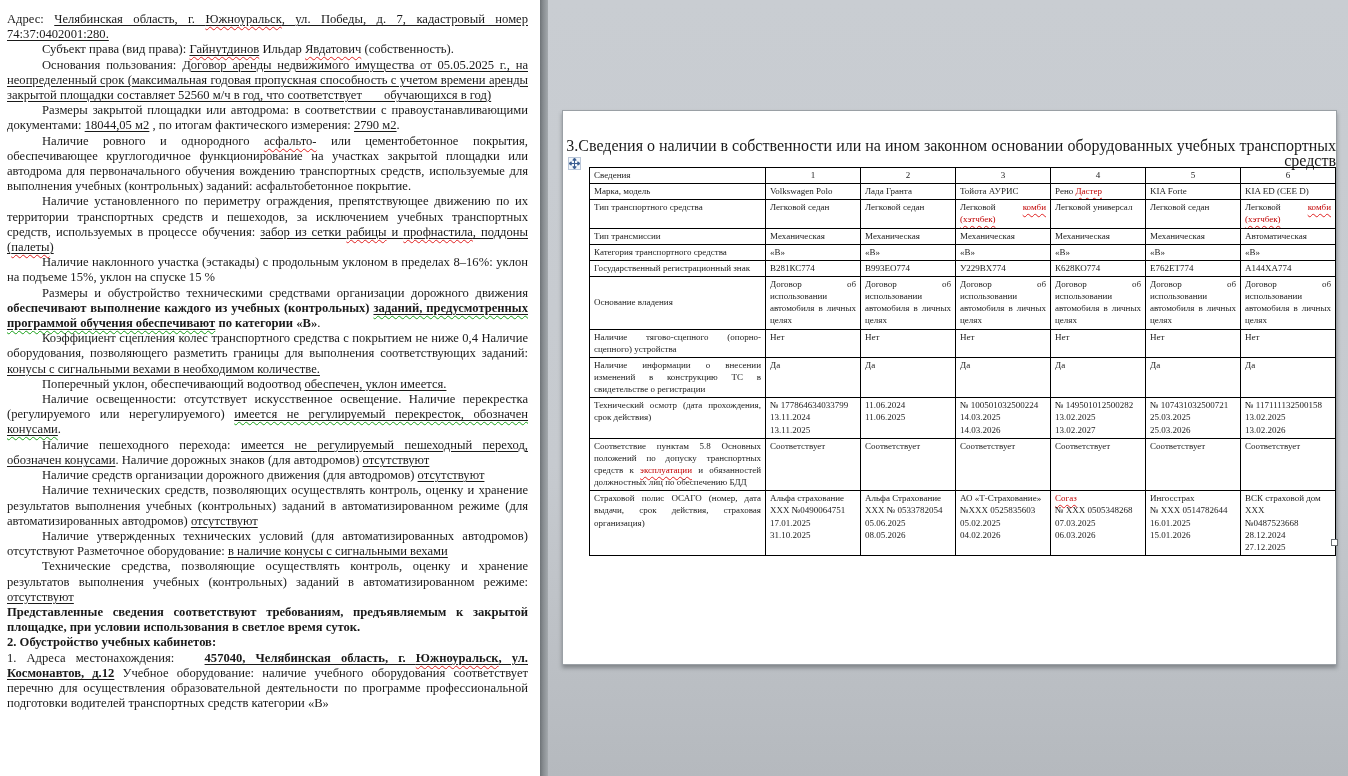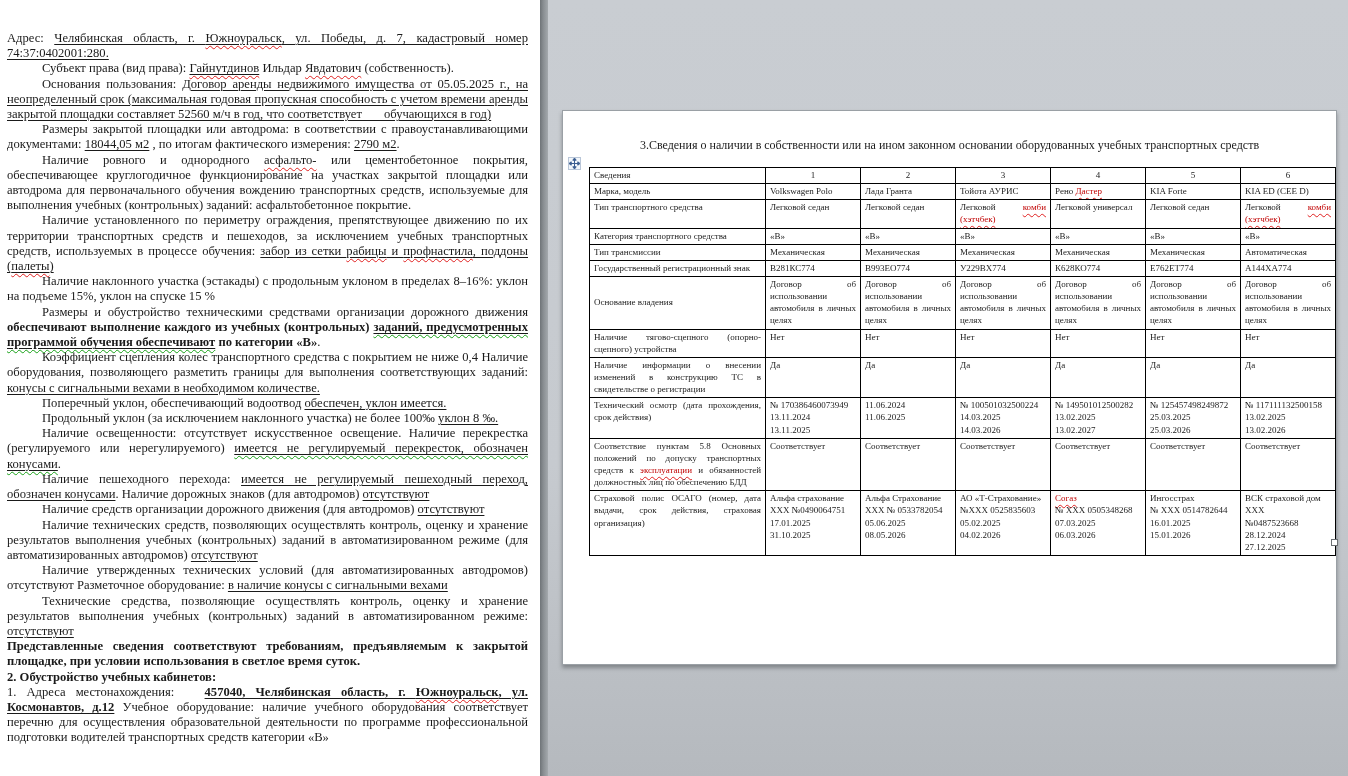--- a/index.html
+++ b/index.html
@@ -6,21 +6,21 @@
   body{
     width:1348px;height:776px;overflow:hidden;position:relative;
     background:linear-gradient(180deg,#c9cdd2 0%,#c6cacf 60%,#b5b9be 100%);
     font-family:"Liberation Serif","DejaVu Serif",serif;
     color:#1a1a1a;
   }
   
   .page-left{
     position:absolute;left:0;top:0;width:540px;height:776px;
     background:#ffffff;box-sizing:border-box;
-    padding:31px 12px 0 7px;
+    padding:12px 12px 0 7px;
   }
   .page-left .para{
     font-size:12.6px;line-height:15.2px;text-align:justify;margin:0;
   }
   .para.ind{text-indent:35px;}
   .b{font-weight:bold;}
   .u{text-decoration:underline;text-decoration-thickness:1px;text-underline-offset:2px;}
   .red{color:#c00000;}
   .sq-red{text-decoration-line:underline;text-decoration-style:wavy;text-decoration-color:#e02020;text-decoration-thickness:1px;text-underline-offset:3px;}
   .sq-green{text-decoration-line:underline;text-decoration-style:wavy;text-decoration-color:#16a016;text-decoration-thickness:1px;text-underline-offset:3px;}
@@ -30,21 +30,21 @@
     position:absolute;left:540px;top:0;width:8px;height:776px;
     background:linear-gradient(90deg,#6f7478 0%,#888d91 40%,#a4a9ad 100%);
   }
   
   .page-right{
     position:absolute;left:562px;top:110px;width:775px;height:555px;
     background:#ffffff;border:1px solid #9aa0a5;box-sizing:border-box;
     box-shadow:0 3px 4px rgba(60,64,68,0.45);
   }
   .p2-title{
-    margin-top:27px;text-align:center;font-size:12px;line-height:15px;
+    margin-top:27px;text-align:right;font-size:16px;line-height:15px;
   }
   .table-wrap{position:absolute;left:26px;top:56px;}
   table.veh{
     border-collapse:collapse;table-layout:fixed;width:746px;
     font-size:9px;line-height:1.35;color:#222;
   }
   table.veh col.lab{width:176px;}
   table.veh col.dat{width:95px;}
   table.veh th,table.veh td{
     border:1px solid #000;vertical-align:top;padding:1px 4px 2px 4px;
@@ -72,21 +72,20 @@
       <div class="para"><span>Адрес: </span><span class="u">Челябинская область, г. </span><span class="u"><span class="sq-red">Южноуральск</span></span><span class="u">, ул. Победы, д. 7, кадастровый номер 74:37:0402001:280.</span></div>
       <div class="para ind"><span>Субъект права (вид права): </span><span class="u"><span class="sq-red">Гайнутдинов</span></span><span> Ильдар </span><span class="sq-red">Явдатович</span><span> (собственность).</span></div>
       <div class="para ind"><span>Основания пользования: </span><span class="u">Договор аренды недвижимого имущества от 05.05.2025 г., на неопределенный срок (максимальная годовая пропускная способность с учетом времени аренды закрытой площадки составляет 52560 м/ч в год, что соответствует &nbsp;&nbsp;&nbsp;&nbsp;&nbsp; обучающихся в год)</span></div>
       <div class="para ind"><span>Размеры закрытой площадки или автодрома: в соответствии с правоустанавливающими документами: </span><span class="u">18044,05 м2</span><span> , по итогам фактического измерения: </span><span class="u">2790 м2</span><span>.</span></div>
       <div class="para ind"><span>Наличие ровного и однородного </span><span class="sq-red">асфальто-</span><span> или цементобетонное покрытия, обеспечивающее круглогодичное функционирование на участках закрытой площадки или автодрома для первоначального обучения вождению транспортных средств, используемые для выполнения учебных (контрольных) заданий: асфальтобетонное покрытие.</span></div>
       <div class="para ind"><span>Наличие установленного по периметру ограждения, препятствующее движению по их территории транспортных средств и пешеходов, за исключением учебных транспортных средств, используемых в процессе обучения: </span><span class="u">забор из сетки </span><span class="u"><span class="sq-red">рабицы</span></span><span class="u"> и </span><span class="u"><span class="sq-red">профнастила</span></span><span class="u">, поддоны (</span><span class="u"><span class="sq-red">палеты</span></span><span class="u">)</span></div>
       <div class="para ind"><span>Наличие наклонного участка (эстакады) с продольным уклоном в пределах 8–16%: уклон на подъеме 15%, уклон на спуске 15 %</span></div>
       <div class="para ind"><span>Размеры и обустройство техническими средствами организации дорожного движения </span><span class="b">обеспечивают выполнение каждого из учебных (контрольных) </span><span class="b u"><span class="sq-green">заданий, предусмотренных программой обучения обеспечивают</span></span><span class="b"> по категории «В»</span><span>.</span></div>
       <div class="para ind"><span>Коэффициент сцепления колес транспортного средства с покрытием не ниже 0,4 Наличие оборудования, позволяющего разметить границы для выполнения соответствующих заданий: </span><span class="u">конусы с сигнальными вехами в необходимом количестве.</span></div>
       <div class="para ind"><span>Поперечный уклон, обеспечивающий водоотвод </span><span class="u">обеспечен, уклон имеется.</span></div>
-      <div class="para ind"><span>Продольный уклон (за исключением наклонного участка) не более 100‰ </span><span class="u">уклон 8 ‰.</span></div>
       <div class="para ind"><span>Наличие освещенности: отсутствует искусственное освещение. Наличие перекрестка (регулируемого или нерегулируемого) </span><span class="u"><span class="sq-green">имеется не регулируемый перекресток, обозначен конусами</span></span><span>.</span></div>
       <div class="para ind"><span>Наличие пешеходного перехода: </span><span class="u">имеется не регулируемый пешеходный переход, обозначен конусами</span><span>. Наличие дорожных знаков (для автодромов) </span><span class="u">отсутствуют</span></div>
       <div class="para ind"><span>Наличие средств организации дорожного движения (для автодромов) </span><span class="u">отсутствуют</span></div>
       <div class="para ind"><span>Наличие технических средств, позволяющих осуществлять контроль, оценку и хранение результатов выполнения учебных (контрольных) заданий в автоматизированном режиме (для автоматизированных автодромов) </span><span class="u">отсутствуют</span></div>
       <div class="para ind"><span>Наличие утвержденных технических условий (для автоматизированных автодромов) отсутствуют Разметочное оборудование: </span><span class="u">в наличие конусы с сигнальными вехами</span></div>
       <div class="para ind"><span>Технические средства, позволяющие осуществлять контроль, оценку и хранение результатов выполнения учебных (контрольных) заданий в автоматизированном режиме: </span><span class="u">отсутствуют</span></div>
       <div class="para"><span class="b">Представленные сведения соответствуют требованиям, предъявляемым к закрытой площадке, при условии использования  в светлое время суток.</span></div>
       <div class="para"><span class="b">2. Обустройство учебных кабинетов:</span></div>
       <div class="para"><span>1. Адреса местонахождения: &nbsp;&nbsp;</span><span class="b u">457040, Челябинская область, г. </span><span class="b u"><span class="sq-red">Южноуральск</span></span><span class="b u">, ул. Космонавтов, д.12</span><span> Учебное оборудование: наличие учебного оборудования соответствует перечню для осуществления образовательной деятельности по программе профессиональной подготовки водителей транспортных средств категории «В»</span></div>
     </div>
@@ -145,36 +144,36 @@
           <tr>
             <th><span>Тип транспортного средства</span></th>
             <td><span>Легковой седан</span></td>
             <td><span>Легковой седан</span></td>
             <td><span>Легковой </span><span class="red sq-red">комби (хэтчбек)</span></td>
             <td><span>Легковой универсал</span></td>
             <td><span>Легковой седан</span></td>
             <td><span>Легковой </span><span class="red sq-red">комби (хэтчбек)</span></td>
           </tr>
           <tr>
+            <th><span>Тип трансмиссии</span></th>
+            <td><span>Механическая</span></td>
+            <td><span>Механическая</span></td>
+            <td><span>Механическая</span></td>
+            <td><span>Механическая</span></td>
+            <td><span>Механическая</span></td>
+            <td><span>Автоматическая</span></td>
+          </tr>
+          <tr>
             <th><span>Категория транспортного средства</span></th>
             <td><span>«В»</span></td>
             <td><span>«В»</span></td>
             <td><span>«В»</span></td>
             <td><span>«В»</span></td>
             <td><span>«В»</span></td>
             <td><span>«В»</span></td>
-          </tr>
-          <tr>
-            <th><span>Тип трансмиссии</span></th>
-            <td><span>Механическая</span></td>
-            <td><span>Механическая</span></td>
-            <td><span>Механическая</span></td>
-            <td><span>Механическая</span></td>
-            <td><span>Механическая</span></td>
-            <td><span>Автоматическая</span></td>
           </tr>
           <tr>
             <th><span>Государственный регистрационный знак</span></th>
             <td><span>В281КС774</span></td>
             <td><span>В993ЕО774</span></td>
             <td><span>У229ВХ774</span></td>
             <td><span>К628КО774</span></td>
             <td><span>Е762ЕТ774</span></td>
             <td><span>А144ХА774</span></td>
           </tr>
@@ -200,25 +199,25 @@
             <th><span>Наличие информации о внесении изменений в конструкцию ТС в свидетельстве о регистрации</span></th>
             <td><span>Да</span></td>
             <td><span>Да</span></td>
             <td><span>Да</span></td>
             <td><span>Да</span></td>
             <td><span>Да</span></td>
             <td><span>Да</span></td>
           </tr>
           <tr>
             <th><span>Технический осмотр (дата прохождения, срок действия)</span></th>
-            <td><span>№ 170386460073949</span><br><span>13.11.2024</span><br><span>13.11.2025</span></td>
+            <td><span>№ 177864634033799</span><br><span>13.11.2024</span><br><span>13.11.2025</span></td>
             <td><span>11.06.2024</span><br><span>11.06.2025</span></td>
             <td><span>№ 100501032500224</span><br><span>14.03.2025</span><br><span>14.03.2026</span></td>
             <td><span>№ 149501012500282</span><br><span>13.02.2025</span><br><span>13.02.2027</span></td>
-            <td><span>№ 125457498249872</span><br><span>25.03.2025</span><br><span>25.03.2026</span></td>
+            <td><span>№ 107431032500721</span><br><span>25.03.2025</span><br><span>25.03.2026</span></td>
             <td><span>№ 117111132500158</span><br><span>13.02.2025</span><br><span>13.02.2026</span></td>
           </tr>
           <tr>
             <th><span>Соответствие пунктам 5.8 Основных положений по допуску транспортных средств к </span><span class="red sq-red">эксплуатации</span><span> и обязанностей должностных лиц по обеспечению БДД</span></th>
             <td><span>Соответствует</span></td>
             <td><span>Соответствует</span></td>
             <td><span>Соответствует</span></td>
             <td><span>Соответствует</span></td>
             <td><span>Соответствует</span></td>
             <td><span>Соответствует</span></td>

